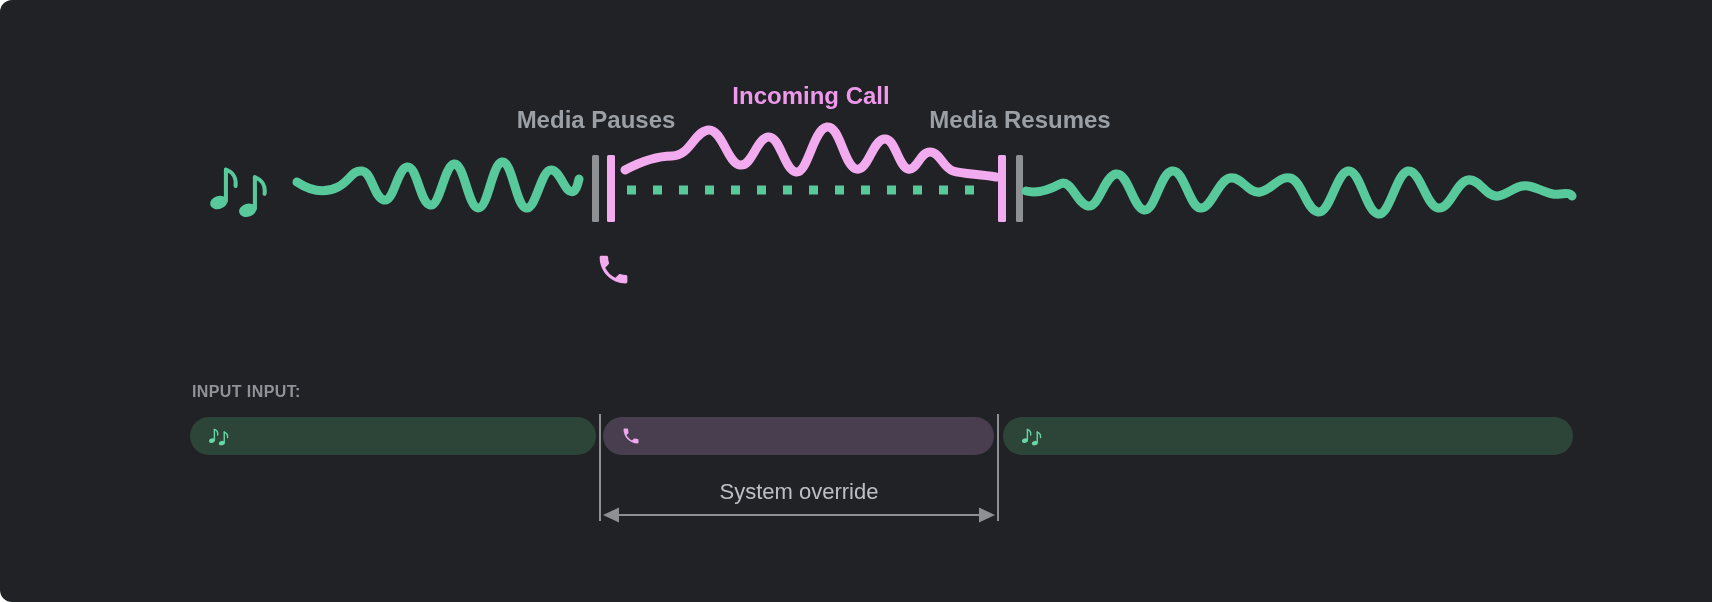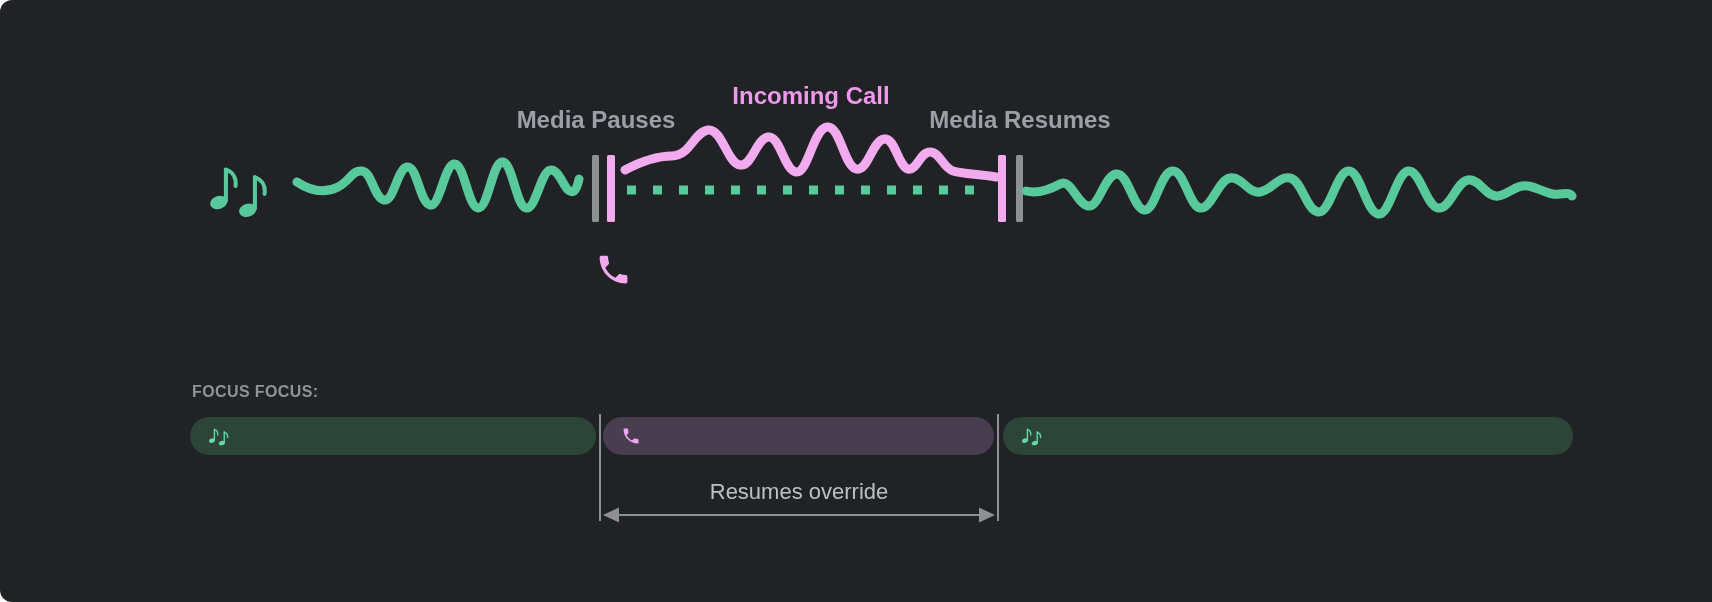--- a/index.html
+++ b/index.html
@@ -106,21 +106,21 @@
 
     <line x1="614" y1="515" x2="983" y2="515" stroke-width="2" stroke="#8e9094"></line>
     <polygon points="603,515 619,507.5 619,522.5" fill="#8e9094"></polygon>
     <polygon points="995,515 979,507.5 979,522.5" fill="#8e9094"></polygon>
   </svg>
 
   <div class="label wave-label" style="left:596px; top:106px;">Media Pauses</div>
   <div class="label wave-label" style="left:1020px; top:106px;">Media Resumes</div>
   <div class="label wave-label call-label" style="left: 811px; top: 82px; color: rgb(238, 153, 236);">Incoming Call</div>
 
-  <div class="label focus-heading" style="left: 192px; top: 383px; color: rgb(143, 146, 151);">FOCUS FOCUS:</div>
+  <div class="label focus-heading" style="left: 192px; top: 383px; color: rgb(143, 146, 151);">INPUT INPUT:</div>
 
   <div class="pill pill-media-before" style="background-color: rgb(45, 69, 57);">
     <svg width="21" height="20" viewBox="0 0 64 60" style="color: rgb(101, 216, 166);">
       <use href="#notes-glyph"></use>
     </svg>
   </div>
 
   <div class="pill pill-call" style="background-color: rgb(72, 62, 80);">
     <svg width="20" height="20" viewBox="0 0 24 24" style="color: rgb(240, 167, 239);">
       <use href="#phone-glyph"></use>
@@ -129,14 +129,14 @@
 
   <div class="pill pill-media-after" style="background-color: rgb(45, 69, 57);">
     <svg width="21" height="20" viewBox="0 0 64 60" style="color: rgb(101, 216, 166);">
       <use href="#notes-glyph"></use>
     </svg>
   </div>
 
   <div class="guide-line guide-left" style="background-color: rgb(142, 144, 148);"></div>
   <div class="guide-line guide-right" style="background-color: rgb(142, 144, 148);"></div>
 
-  <div class="label override-label" style="left: 799px; top: 479px; color: rgb(188, 192, 197);">Resumes override</div>
+  <div class="label override-label" style="left: 799px; top: 479px; color: rgb(188, 192, 197);">System override</div>
 </div>
 
 </body></html>

